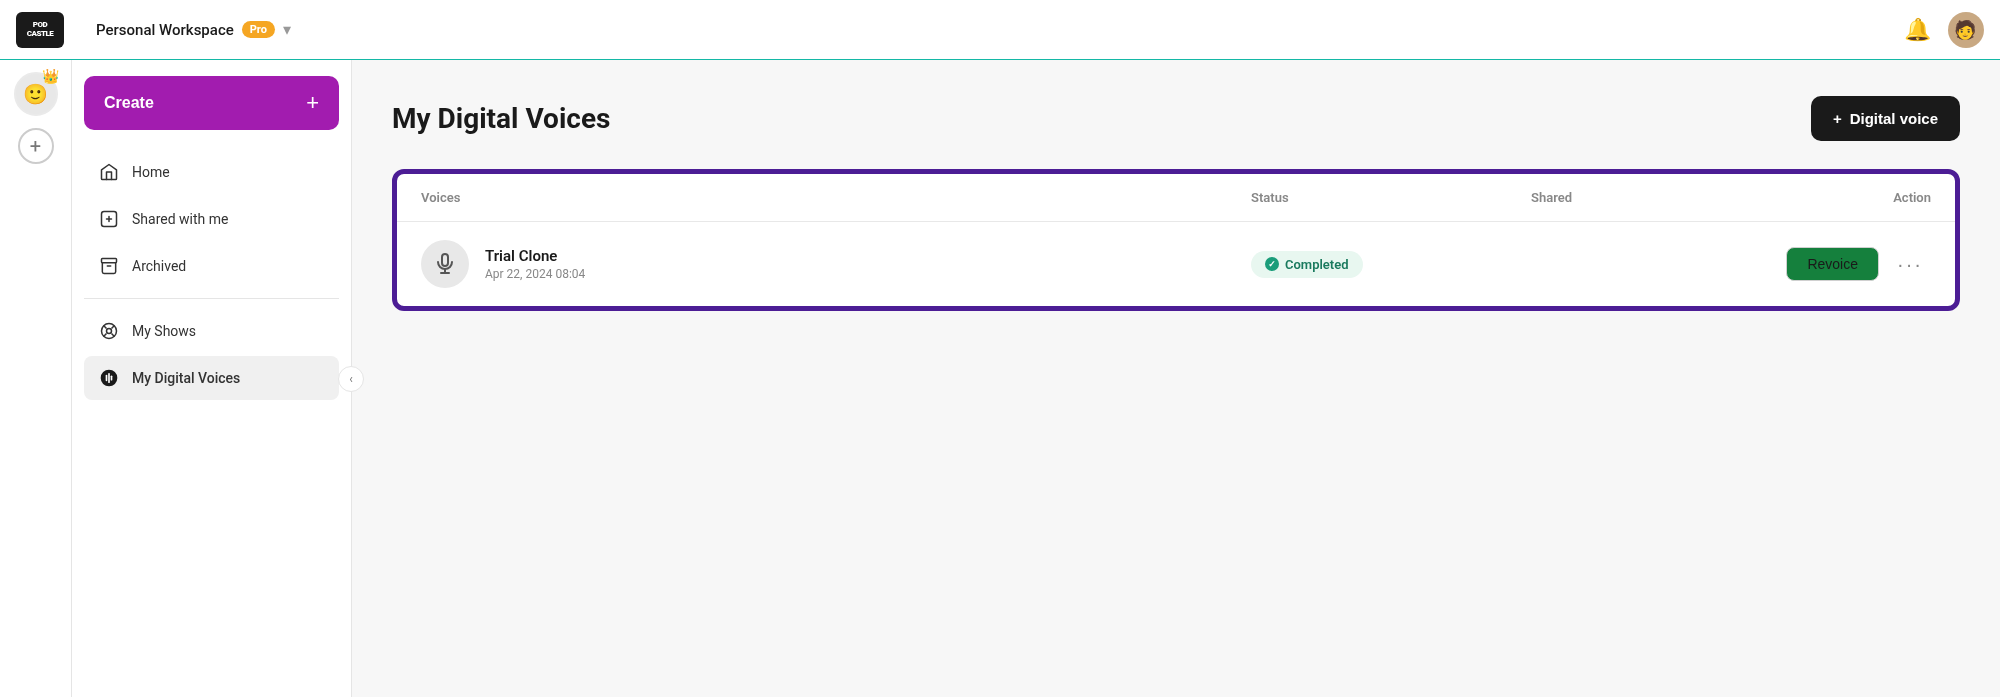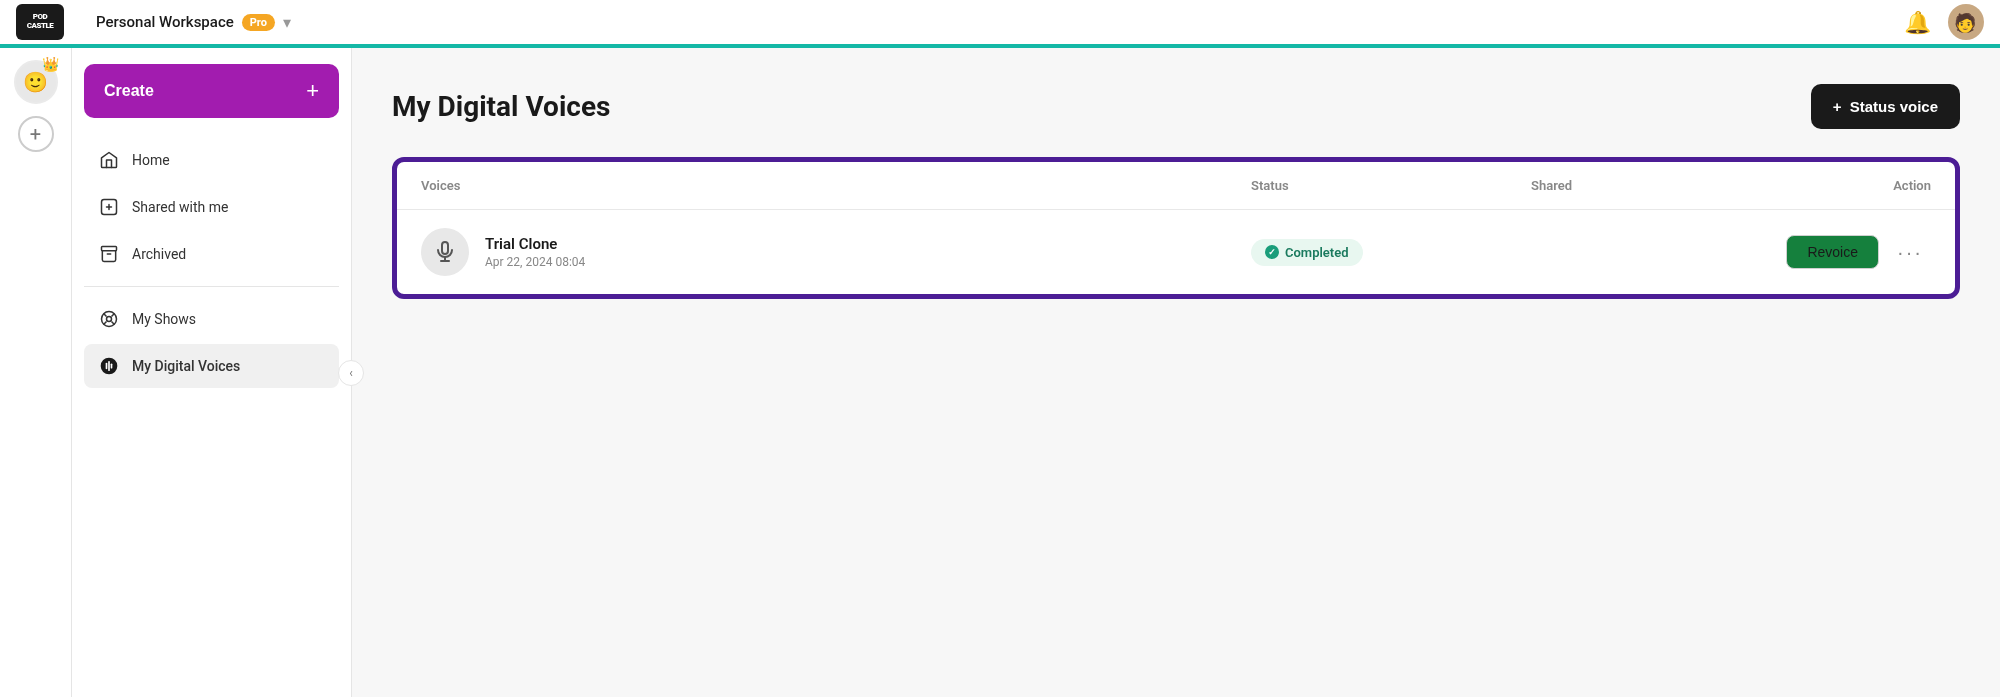--- a/index.html
+++ b/index.html
@@ -8,23 +8,23 @@
       background: #f5f5f5;
       width: 2000px;
       height: 697px;
       overflow: hidden;
       display: flex;
       flex-direction: column;
     }
 
     
     .topbar {
-      height: 48px;
+      height: 60px;
       background: #fff;
-      border-bottom: 4px solid #14b8a6;
+      border-bottom: 1px solid #14b8a6;
       display: flex;
       align-items: center;
       padding: 0 16px;
       flex-shrink: 0;
       position: relative;
       z-index: 10;
     }
     .logo-area {
       display: flex;
       align-items: center;
@@ -465,21 +465,21 @@
     </div>
 
     <div class="sidebar-collapse">‹</div>
   </div>
 
   <div class="main-content">
     <div class="page-header">
       <h1 class="page-title">My Digital Voices</h1>
       <button class="create-voice-btn">
         <span>+</span>
-        <span>Status voice</span>
+        <span>Digital voice</span>
       </button>
     </div>
 
     <div class="table-container">
       <div class="table-header">
         <div class="table-header-cell">Voices</div>
         <div class="table-header-cell">Status</div>
         <div class="table-header-cell">Shared</div>
         <div class="table-header-cell" style="text-align:right;">Action</div>
       </div>

